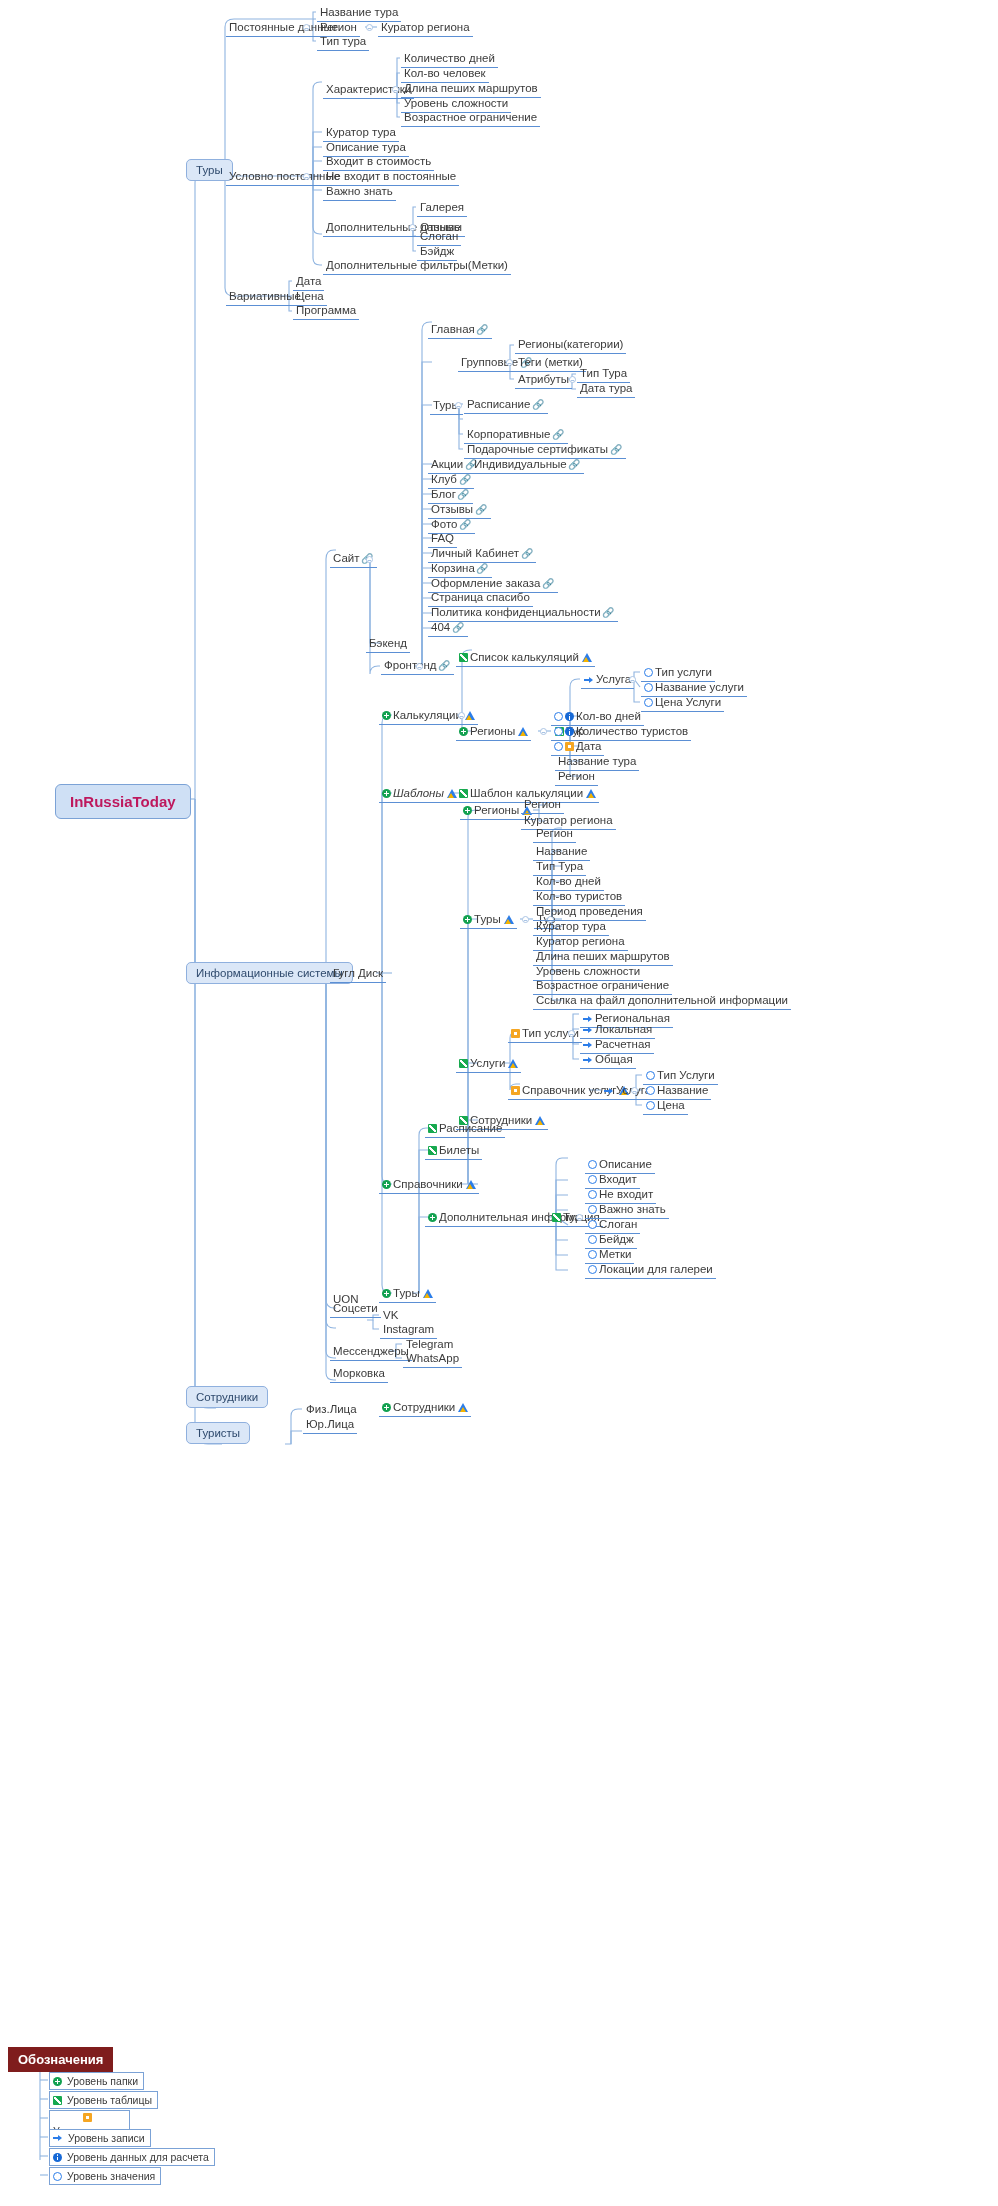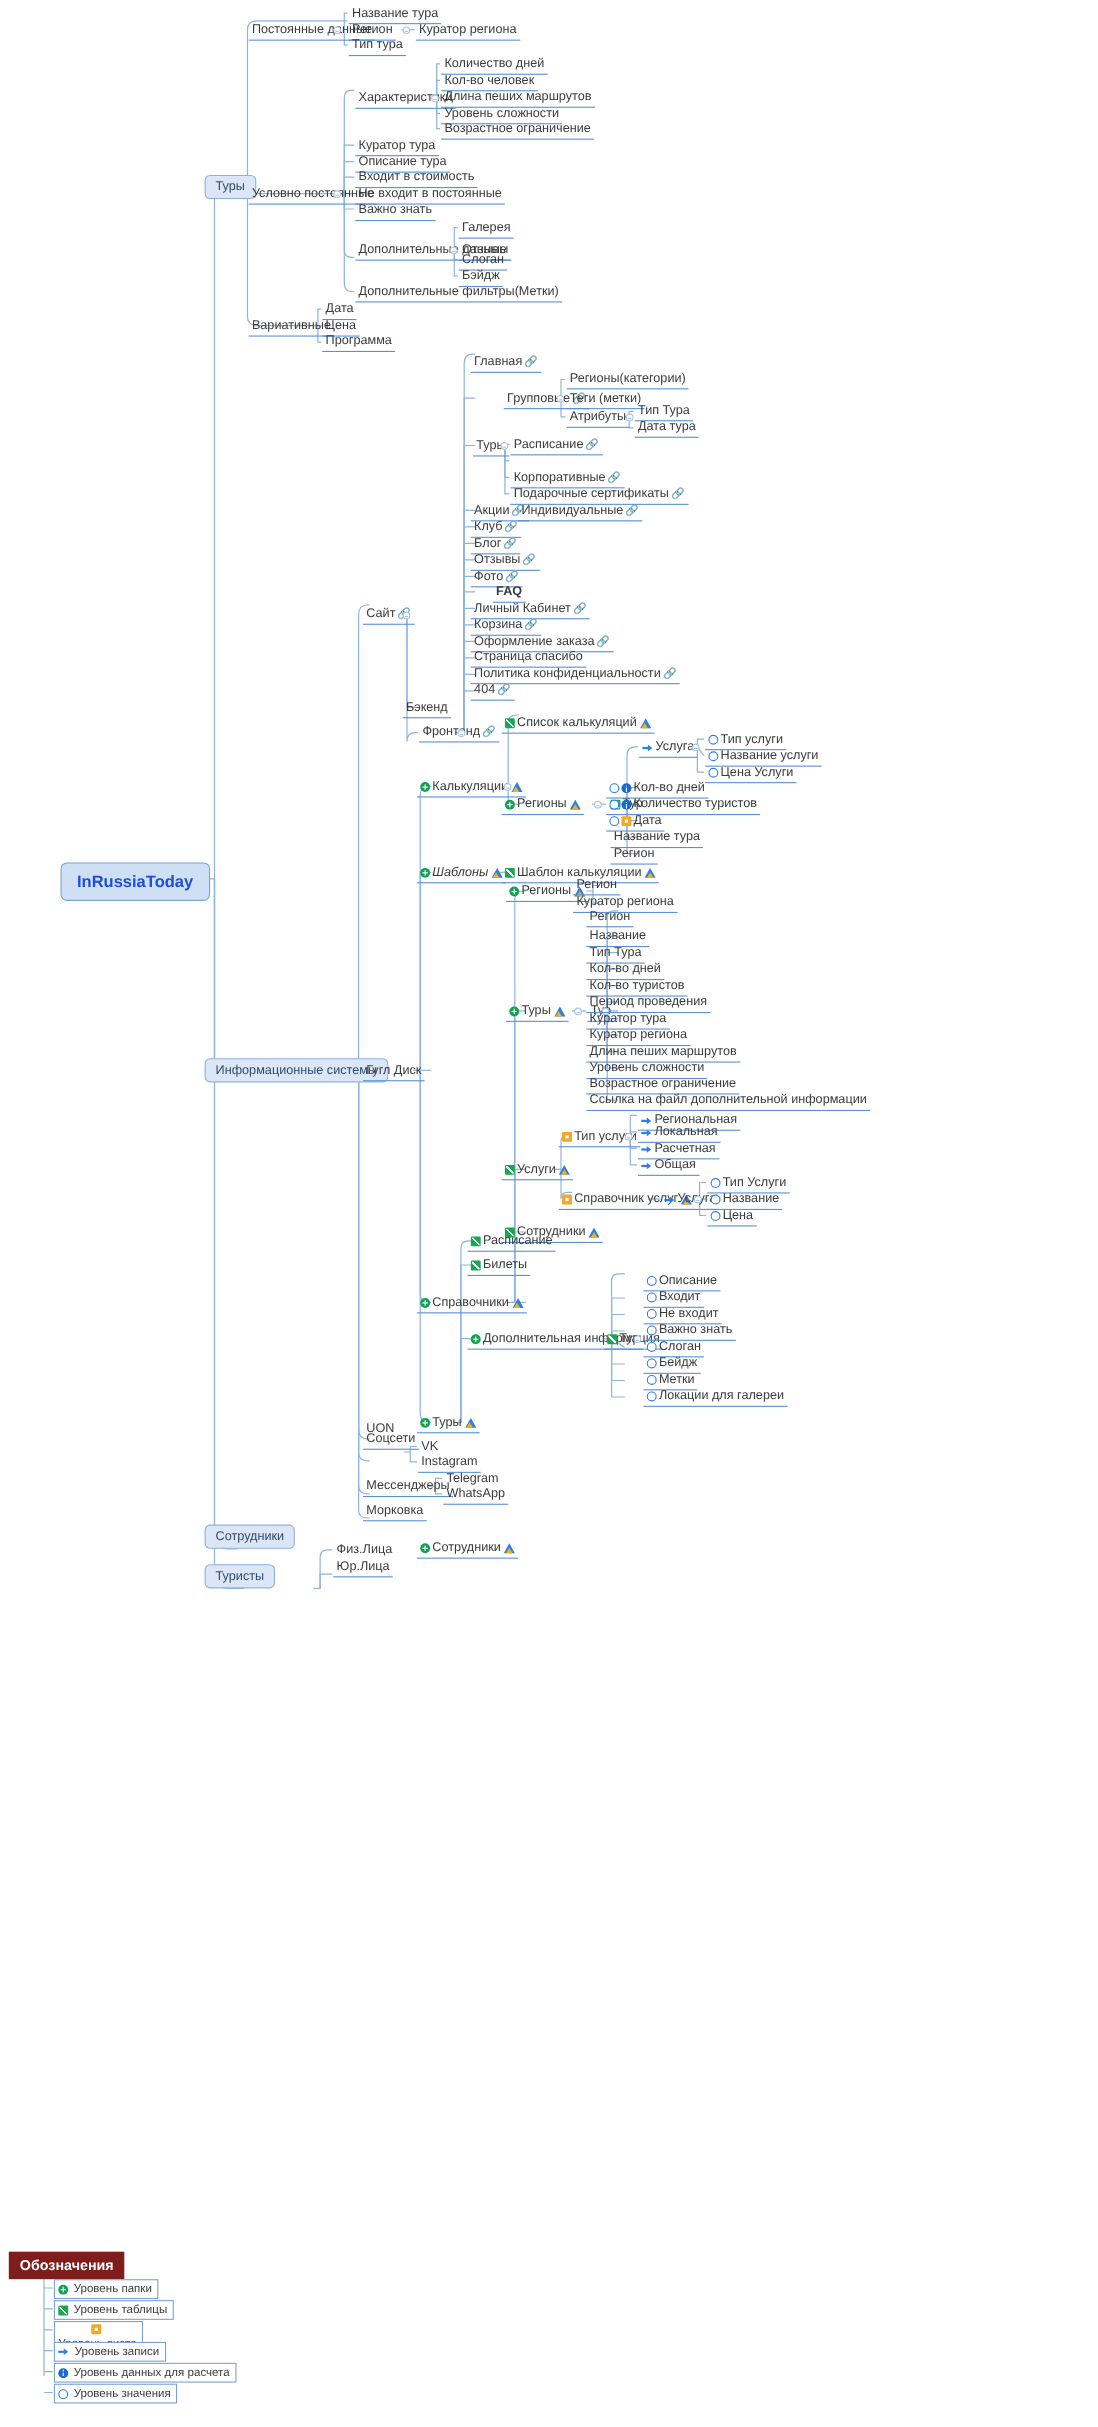--- a/index.html
+++ b/index.html
@@ -27,21 +27,21 @@
   .topic { border-bottom:1.6px solid #5b8fd4; }
 
   
   .rootbox {
     position:absolute;
     background:#cfe0f5;
     border:1.4px solid #7ba2d6;
     border-radius:6px;
     font-size:15px;
     font-weight:bold;
-    color:#1d4ed8;
+    color:#be185d;
     padding:8px 14px;
     white-space:nowrap;
   }
   
   .l1box {
     position:absolute;
     background:#dbe7f7;
     border:1.3px solid #8fb0de;
     border-radius:5px;
     font-size:11.5px;
@@ -400,21 +400,21 @@
       <span class="ic-link">🔗</span>
     </div>
   <div class="node topic nd" style="left:428px; top:502px;">
       <span>Отзывы</span>
       <span class="ic-link">🔗</span>
     </div>
   <div class="node topic nd" style="left:428px; top:517px;">
       <span>Фото</span>
       <span class="ic-link">🔗</span>
     </div>
-  <div class="node topic" style="left:448px; top:531px;font-weight:bold;">FAQ</div>
+  <div class="node topic" style="left:428px; top:531px;">FAQ</div>
   <div class="node topic nd" style="left:428px; top:546px;">
       <span>Личный Кабинет</span>
       <span class="ic-link">🔗</span>
     </div>
   <div class="node topic nd" style="left:428px; top:561px;">
       <span>Корзина</span>
       <span class="ic-link">🔗</span>
     </div>
   <div class="node topic nd" style="left:428px; top:576px;">
       <span>Оформление заказа</span>

